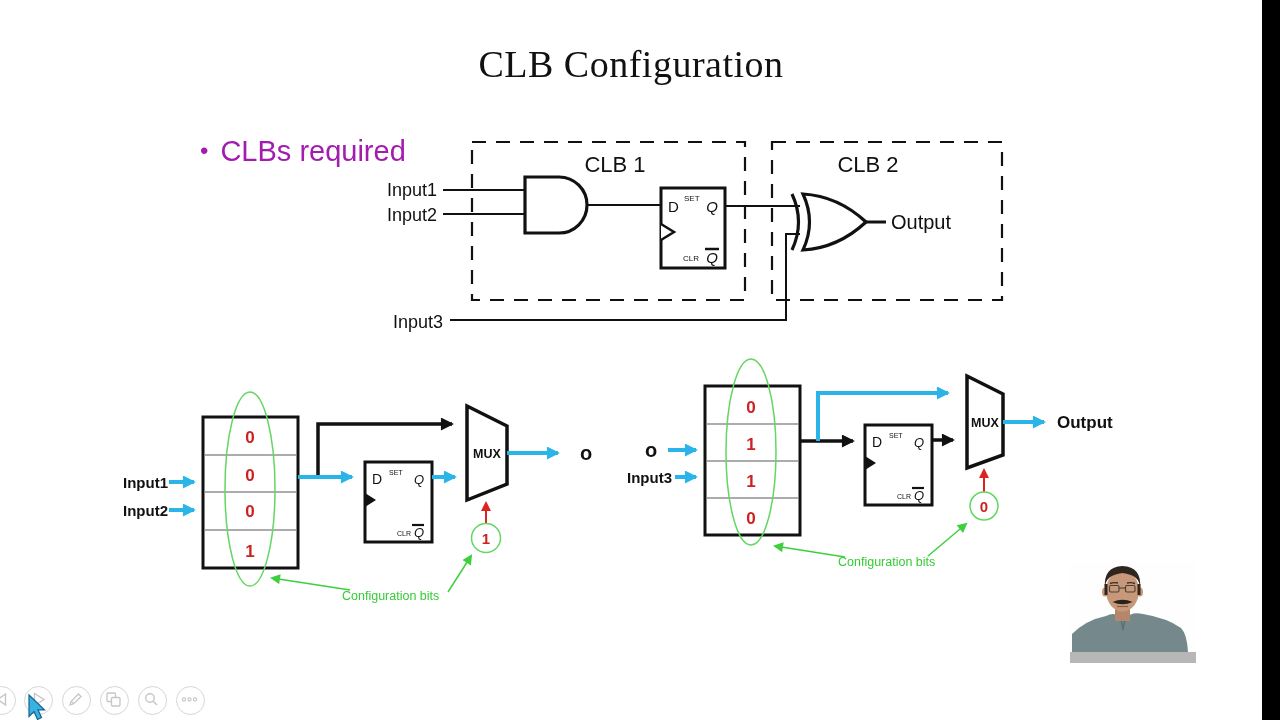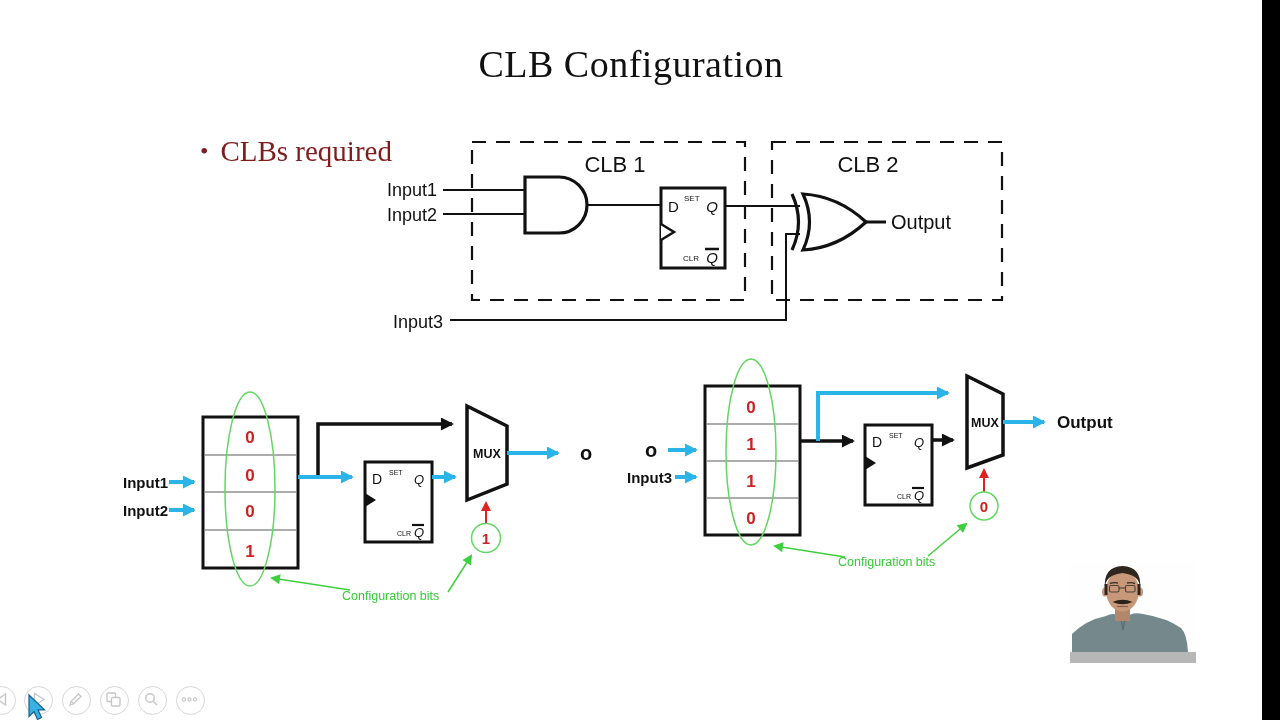--- a/index.html
+++ b/index.html
@@ -4,22 +4,22 @@
 <style>
   * { margin: 0; padding: 0; box-sizing: border-box; }
   html, body { width: 1280px; height: 720px; overflow: hidden; background: #fff; }
   .stage { position: relative; width: 1144px; height: 720px; background: #ffffff;
            font-family: "Liberation Sans", "DejaVu Sans", sans-serif; }
   .right-black-bar { position: absolute; left: 1262px; top: 0; width: 18px; height: 720px; background: #000; }
   .slide-title { position: absolute; left: 0; top: 42px; width: 1262px; text-align: center;
                  font-family: "Liberation Serif", "DejaVu Serif", serif;
                  font-size: 38px; color: #111; letter-spacing: 0.5px; }
   .bullet-line { position: absolute; left: 200px; top: 135px;
-                 font-family: Liberation Serif, serif;
-                 font-size: 29px; color: #7f1d1d; }
+                 font-family: Liberation Sans, sans-serif;
+                 font-size: 29px; color: #a21caf; }
   .bullet-line .dot { margin-right: 12px; font-size: 24px; vertical-align: 2px; }
   svg.diagram { position: absolute; left: 0; top: 0; }
   svg text { font-family: "Liberation Sans", "DejaVu Sans", sans-serif; fill: #111; }
   .t-label  { font-size: 18px; }
   .t-clb    { font-size: 22px; }
   .t-tiny   { font-size: 8px; }
   .t-ffmain { font-size: 15px; font-style: italic; }
   .t-ffd    { font-size: 15px; }
   .t-bold15 { font-size: 15px; font-weight: bold; }
   .t-bold19 { font-size: 20px; font-weight: bold; }

